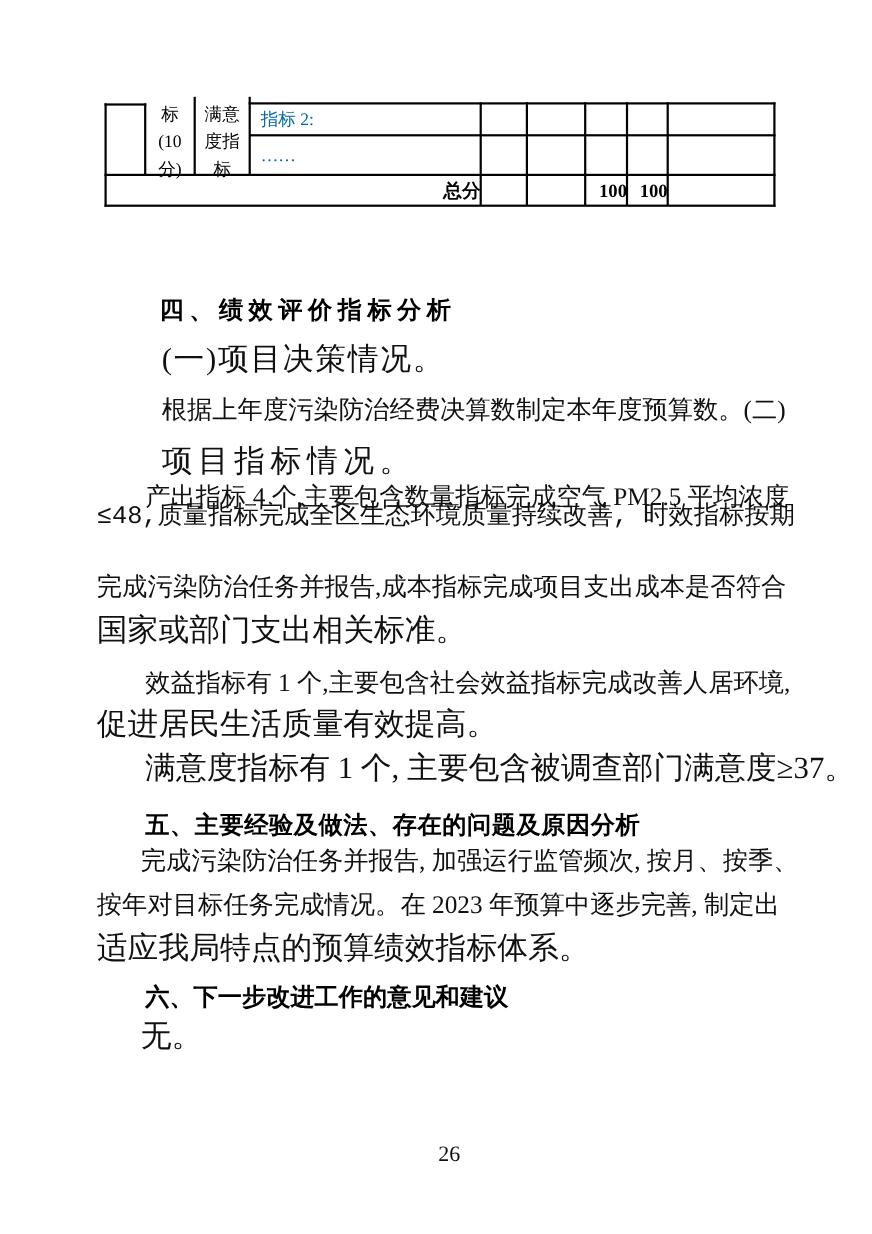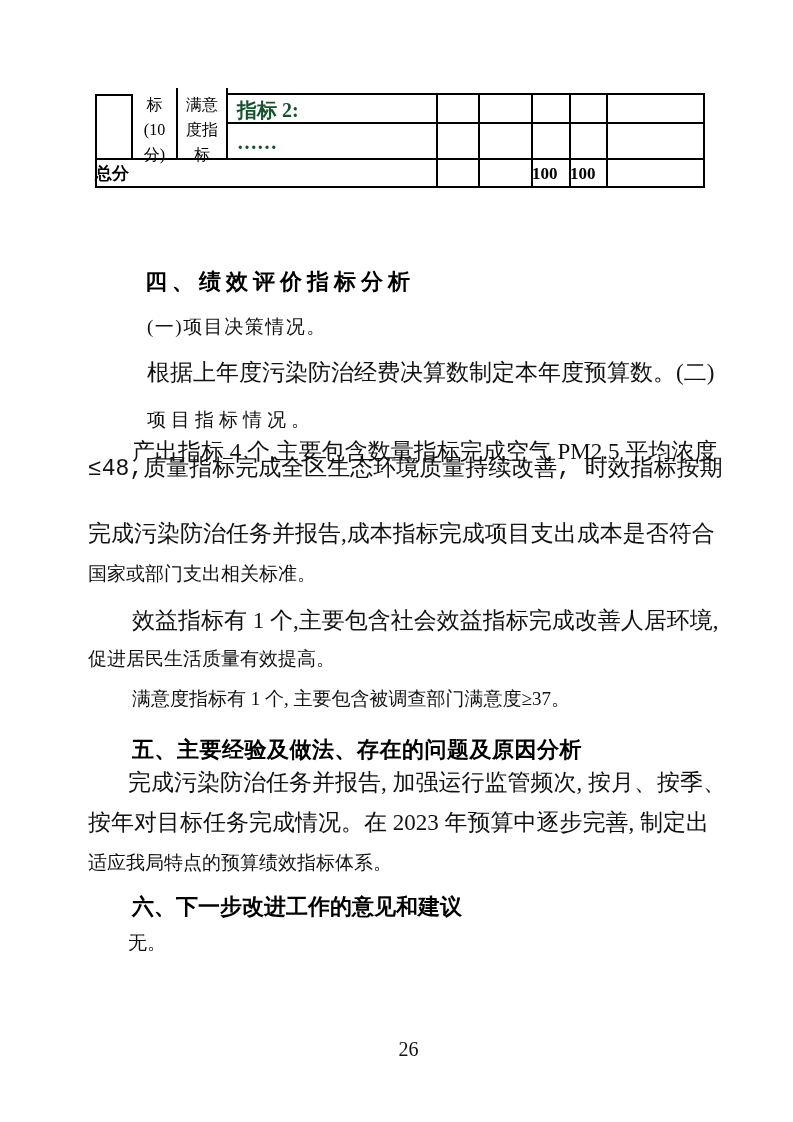--- a/index.html
+++ b/index.html
@@ -5,25 +5,25 @@
   html,body{margin:0;padding:0;background:#888;}
   #page{
     position:relative;width:793px;height:1122px;background:#ffffff;
     margin:0 auto;overflow:hidden;
     font-family:"Liberation Serif","DejaVu Serif",serif;color:#111;
   }
   
   .tl{position:absolute;background:#000;}
   
   .tcell{position:absolute;font-size:16px;line-height:25px;text-align:center;color:#000;}
-  .tlabel{position:absolute;font-size:20px;line-height:22px;color:#14532d;font-weight:bold;}
-  .tbold{position:absolute;font-size:17px;line-height:22px;font-weight:bold;text-align:left;color:#000;}
+  .tlabel{position:absolute;font-size:16px;line-height:22px;color:#0369a1;}
+  .tbold{position:absolute;font-size:17px;line-height:22px;font-weight:bold;text-align:right;color:#000;}
   
   .bl{
-    position:absolute;font-size:19px;line-height:26px;white-space:nowrap;color:#111;
+    position:absolute;font-size:28px;line-height:26px;white-space:nowrap;color:#111;
   }
   .blj{
     position:absolute;font-size:23px;line-height:26px;color:#111;
     text-align:justify;text-align-last:justify;text-justify:inter-ideograph;white-space:nowrap;
   }
   .hd{
     position:absolute;font-size:22px;line-height:27px;font-weight:bold;white-space:nowrap;
     font-family:"Liberation Sans","DejaVu Sans",sans-serif;color:#000;
   }
   .pgnum{

